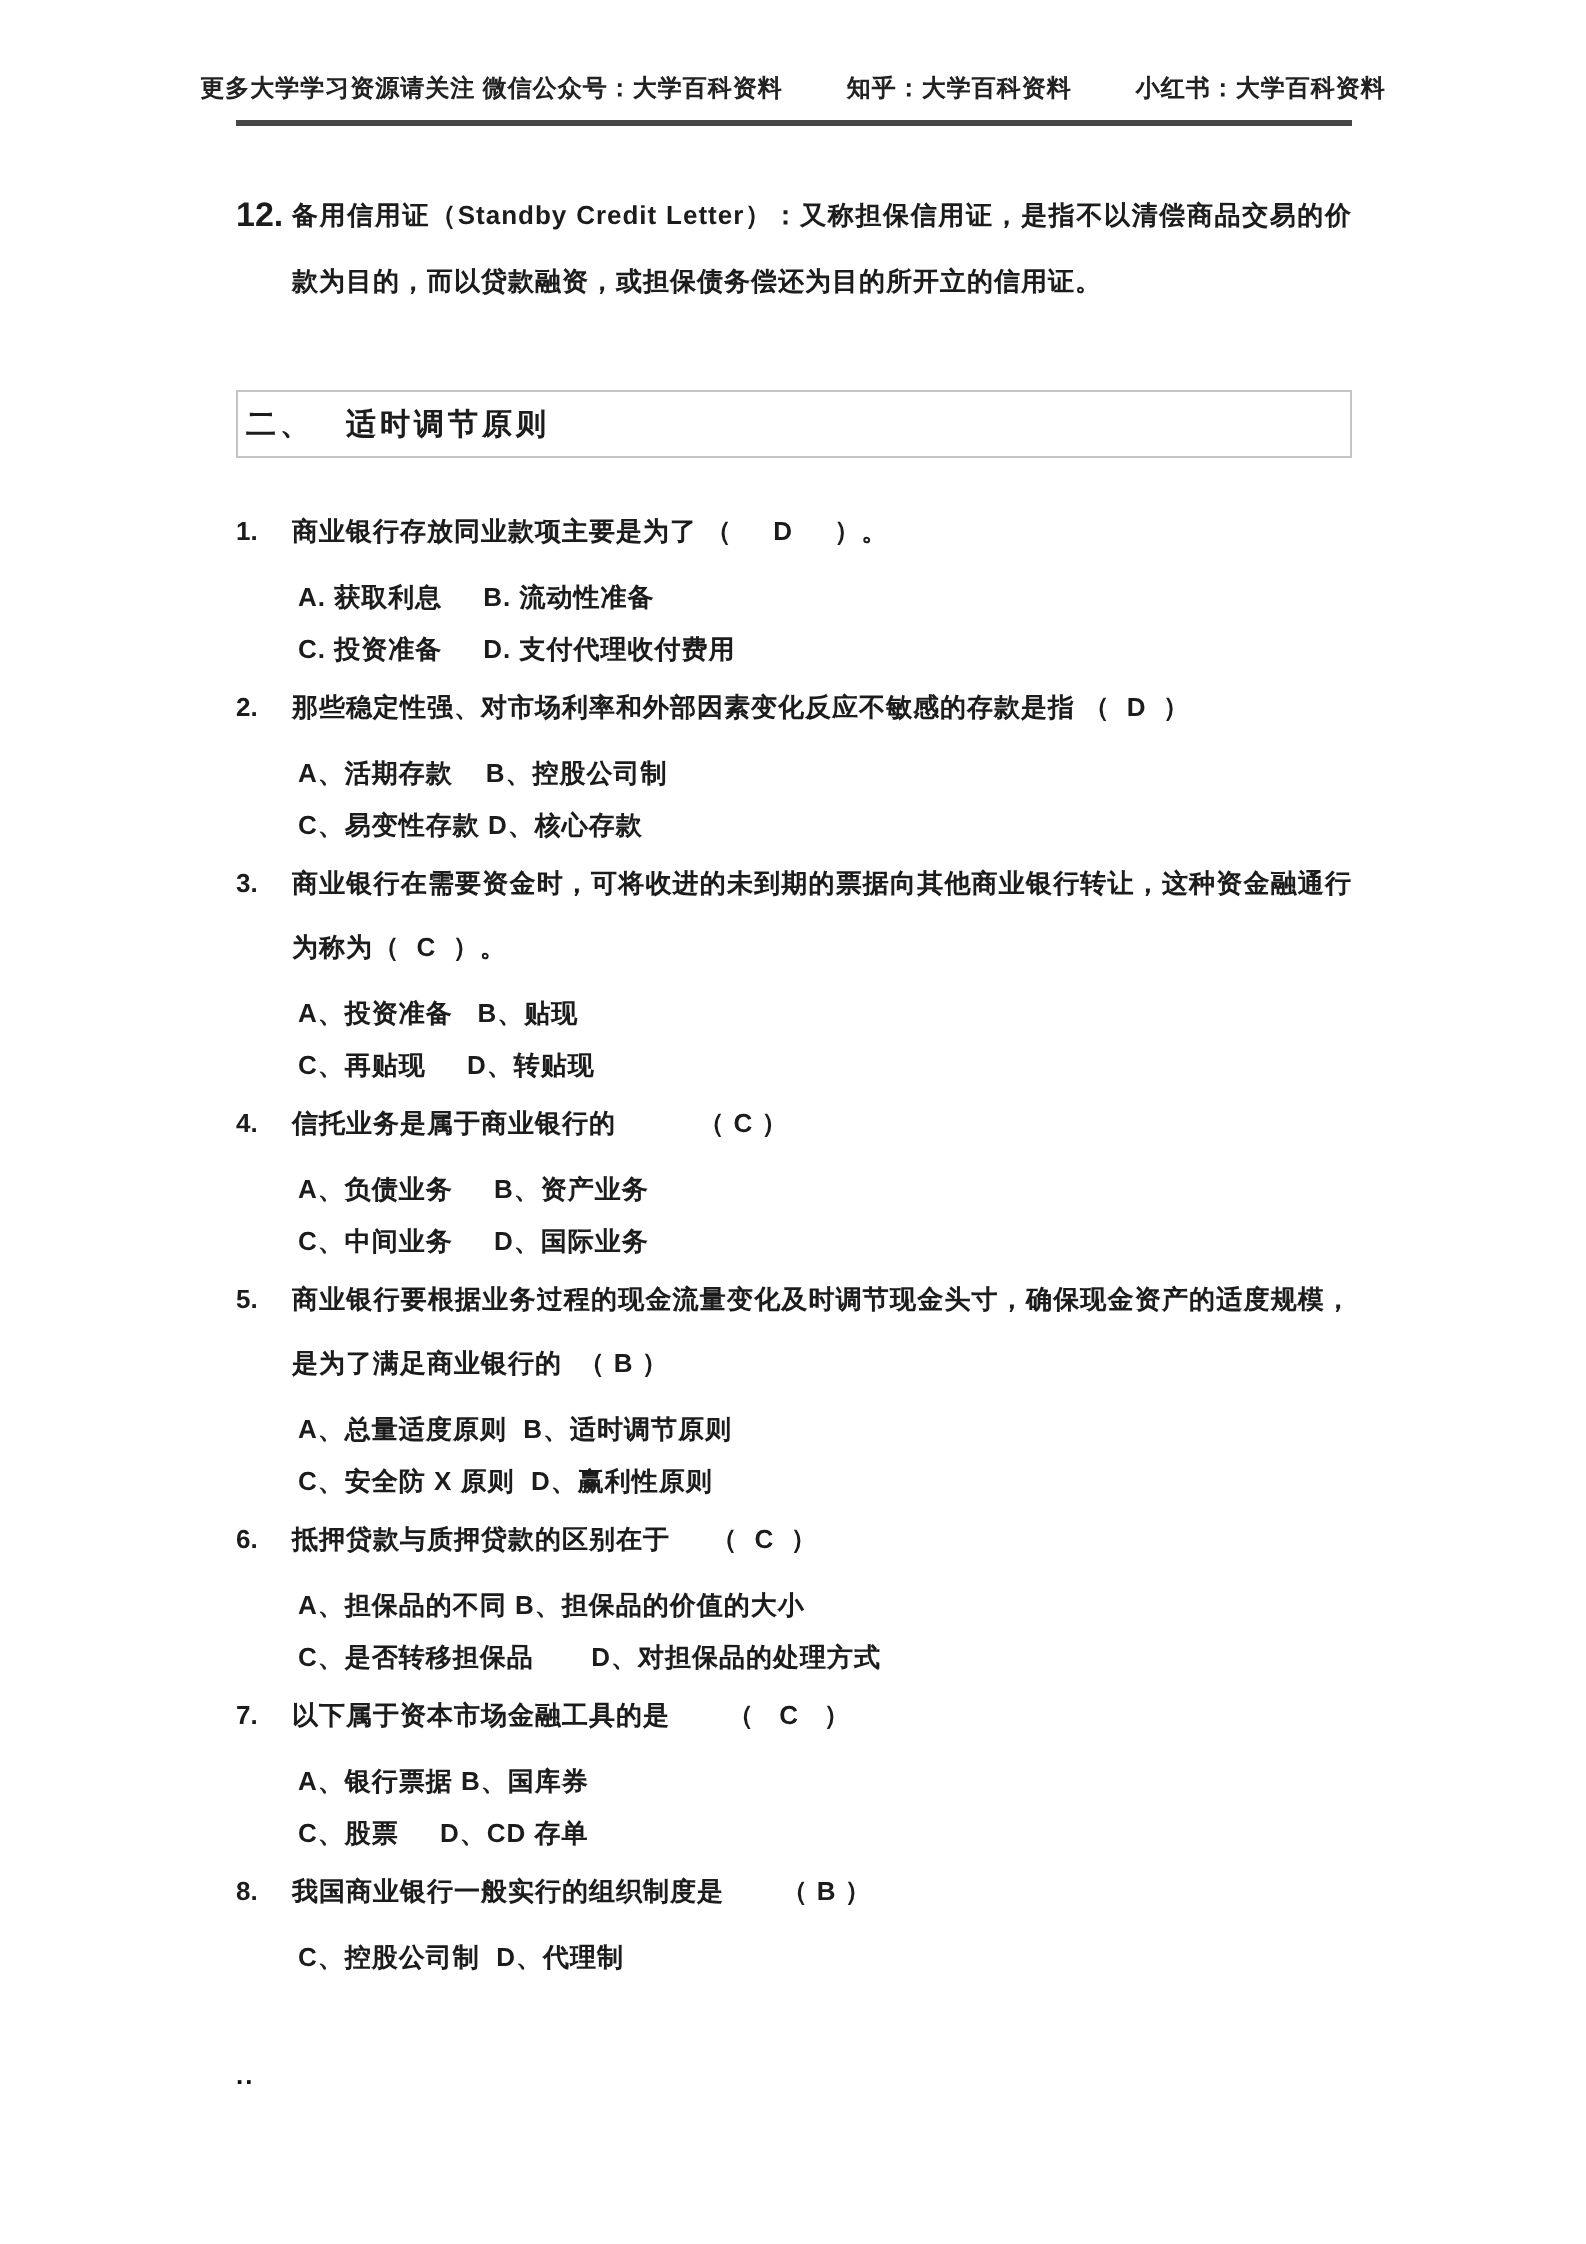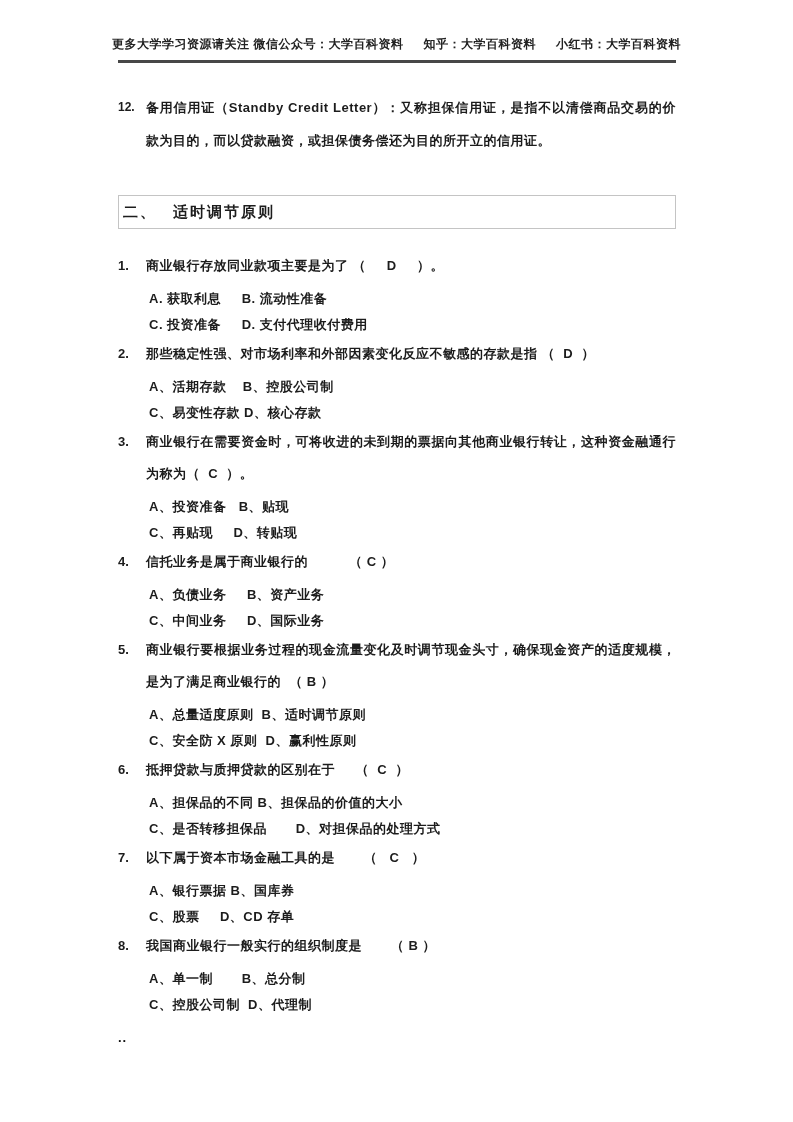--- a/index.html
+++ b/index.html
@@ -12,32 +12,32 @@
     background:var(--bg);
     color:var(--text);
     font-family:"Liberation Sans","DejaVu Sans",sans-serif;
     font-weight:700;
     overflow:hidden;
     box-sizing:border-box;
     padding-top:36px;
   }
   
   .header-row{
-    display:flex;justify-content:center;align-items:baseline;gap:20px;
+    display:flex;justify-content:center;align-items:baseline;gap:32px;
     font-size:12px;letter-spacing:0.5px;color:#222;
     padding:0 80px;white-space:nowrap;
   }
   .header-rule{
     margin:7px 117px 0 118px;
     height:3px;background:var(--rule);
   }
   
   .main{margin:28px 117px 0 118px;}
   .item-row{display:flex;}
-  .item-num{flex:none;width:28px;font-size:12px;line-height:33px;}
+  .item-num{flex:none;width:28px;font-size:17px;line-height:33px;}
   .item-text{
     flex:1;font-size:13px;line-height:33px;letter-spacing:0.5px;
     text-align:justify;white-space:pre-wrap;
   }
   .section-box{
     margin-top:38px;
     border:1px solid var(--box-border);
     height:34px;box-sizing:border-box;
     display:flex;align-items:center;gap:16px;
     padding-left:4px;
@@ -163,21 +163,20 @@
               <div class="opt-line">C、股票     D、CD 存单</div>
             </div>
     </div>
   </div>
 
   <div class="question">
     <span class="q-num">8.</span>
     <div class="q-body">
       <div class="q-text">我国商业银行一般实行的组织制度是       （ B ）</div>
       <div class="q-options">
-              <div class="opt-line">A、单一制       B、总分制</div>
               <div class="opt-line">C、控股公司制  D、代理制</div>
             </div>
     </div>
   </div>
 </div>
 
   </main>
 
   <div class="footer-mark">..</div>
 

